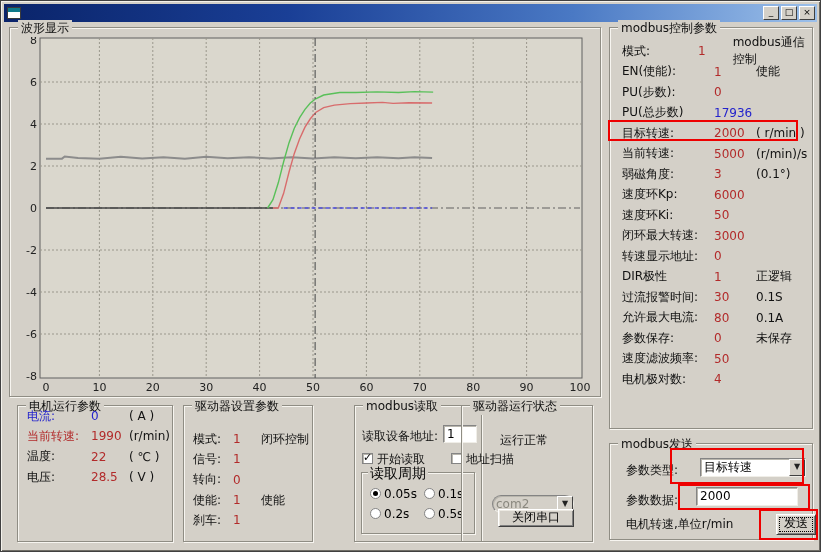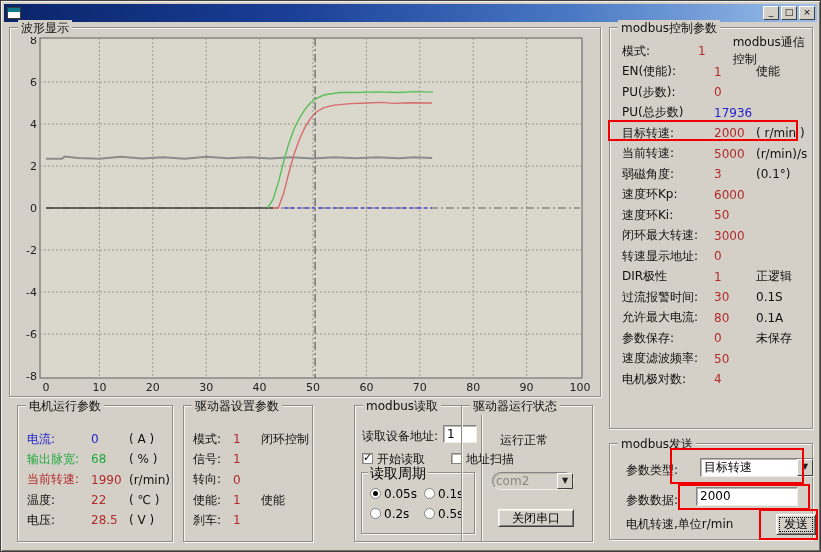--- a/index.html
+++ b/index.html
@@ -26,21 +26,21 @@
   #g-motor{left:16px;top:404px;width:156px;height:137px;}
   #g-driver{left:182px;top:404px;width:130px;height:137px;}
   #g-read{left:322px;top:404px;width:128px;height:137px;margin-left:31px;}
   #g-status{left:460px;top:404px;width:132px;height:137px;}
   
   .rows-ctrl{position:absolute;inset:0;padding-top:13px;}
   .rows-ctrl .prow{height:20.5px;display:flex;align-items:center;font-size:12px;padding-left:12px;}
   .rows-ctrl .plabel{width:92px;color:#111;}
   .rows-ctrl .pvalue{width:42px;color:#b22a2a;}
   .rows-ctrl .pextra{color:#111;}
-  .rows-motor{position:absolute;inset:0;padding-top:23px;}
+  .rows-motor{position:absolute;inset:0;}
   .rows-motor .prow{height:20.3px;display:flex;align-items:center;font-size:12px;padding-left:9px;}
   .rows-motor .plabel{width:64px;color:#111;}
   .rows-motor .pvalue{width:38px;color:#b22a2a;}
   .rows-motor .punit{color:#111;}
   .rows-driver{position:absolute;inset:0;padding-top:23px;}
   .rows-driver .prow{height:20.3px;display:flex;align-items:center;font-size:12px;padding-left:9px;}
   .rows-driver .plabel{width:40px;color:#111;}
   .rows-driver .pvalue{width:28px;color:#b22a2a;}
   .rows-driver .pextra{color:#111;}
   .c-red{color:#b22a2a !important;}
@@ -52,21 +52,21 @@
     box-shadow:inset 1px 1px 0 #b9b6ad;font-size:12px;padding:1px 3px;color:#000;}
   .combo{background:#fff;border:1px solid #848484;border-right-color:#f0eee8;border-bottom-color:#f0eee8;
     box-shadow:inset 1px 1px 0 #b9b6ad;display:flex;align-items:center;font-size:12px;}
   .combo .combo-text{flex:1;padding:0 3px;white-space:nowrap;overflow:hidden;}
   .combo .combo-btn{width:16px;align-self:stretch;background:#d4d0c8;border:1px solid;border-color:#fff #404040 #404040 #fff;
     font-size:8px;text-align:center;line-height:14px;color:#222;}
   .combo.disabled{background:#d4d0c8;}
   .combo.disabled .combo-text{color:#8a887f;}
   .btn{background:#d4d0c8;border:1px solid;border-color:#fff #404040 #404040 #fff;
     box-shadow:inset 1px 1px 0 #ece9e2,inset -1px -1px 0 #808080;
-    font-size:12px;color:#000;text-align:center;cursor:default;position:absolute;}
+    font-size:12px;color:#000;text-align:center;cursor:default;position:absolute;font-family:Liberation Mono, monospace;}
   .btn.focused::after{content:"";position:absolute;inset:2px;border:1px dotted #000;}
   .cb{display:inline-block;width:11px;height:11px;background:#fff;border:1px solid #848484;
     box-shadow:inset 1px 1px 0 #b9b6ad;position:relative;vertical-align:-1px;margin-right:4px;}
   .cb.on::after{content:"✓";position:absolute;left:0px;top:-3px;font-size:11px;font-weight:bold;color:#000;}
   .rb{display:inline-block;width:11px;height:11px;background:#fff;border:1px solid #848484;border-radius:50%;
     position:relative;vertical-align:-1px;margin-right:3px;}
   .rb.on::after{content:"";position:absolute;left:2px;top:2px;width:5px;height:5px;border-radius:50%;background:#000;}
   .small-label{font-size:12px;color:#111;position:absolute;white-space:nowrap;}
   
   .period-box{position:absolute;left:6px;top:66px;width:114px;height:62px;border:1px solid #8f8d84;
@@ -238,42 +238,37 @@
     <span class="plabel">电机极对数:</span>
     <span class="pvalue">4</span>
     <span class="pextra"></span>
   </div>
       </div>
   </div>
 
   <div class="group" id="g-send">
     <span class="legend">modbus发送</span>
     <span class="small-label" style="left:16px;top:18px;">参数类型:</span>
-    <div class="combo" style="position:absolute;left:90px;top:14px;width:114px;height:19px;">
+    <div class="combo" style="position:absolute;left:90px;top:14px;width:106px;height:19px;">
       <span class="combo-text">目标转速</span>
       <span class="combo-btn">▼</span>
     </div>
     <span class="small-label" style="left:16px;top:48px;">参数数据:</span>
     <div class="field" style="position:absolute;left:86px;top:43px;width:102px;height:19px;">2000</div>
     <span class="small-label" style="left:16px;top:72px;">电机转速,单位r/min</span>
     <div class="btn focused" style="left:166px;top:70px;width:40px;height:21px;line-height:19px;">发送</div>
   </div>
 
   <div class="group" id="g-motor">
     <span class="legend">电机运行参数</span>
     <div class="rows-motor">
         <div class="prow">
     <span class="plabel c-blue">电流:</span>
     <span class="pvalue c-blue">0</span>
     <span class="punit">( A )</span>
-  </div>
-        <div class="prow">
-    <span class="plabel c-green">输出脉宽:</span>
-    <span class="pvalue c-green">68</span>
-    <span class="punit">( % )</span>
   </div>
         <div class="prow">
     <span class="plabel c-red">当前转速:</span>
     <span class="pvalue c-red">1990</span>
     <span class="punit">(r/min)</span>
   </div>
         <div class="prow">
     <span class="plabel c-black">温度:</span>
     <span class="pvalue c-red">22</span>
     <span class="punit">( ℃ )</span>
@@ -328,21 +323,21 @@
       <span class="period-row" style="top:14px;"><span class="rb on"></span><span>0.05s</span></span>
       <span class="period-row" style="top:14px;left:62px;"><span class="rb"></span><span>0.1s</span></span>
       <span class="period-row" style="top:34px;"><span class="rb"></span><span>0.2s</span></span>
       <span class="period-row" style="top:34px;left:62px;"><span class="rb"></span><span>0.5s</span></span>
     </div>
   </div>
 
   <div class="group" id="g-status">
     <span class="legend">驱动器运行状态</span>
     <span class="small-label" style="left:38px;top:26px;">运行正常</span>
-    <div class="combo disabled" style="position:absolute;left:30px;top:66px;width:82px;height:18px;border-radius:9px;">
+    <div class="combo disabled" style="position:absolute;left:30px;top:89px;width:82px;height:18px;border-radius:9px;">
       <span class="combo-text">com2</span>
       <span class="combo-btn">▼</span>
     </div>
     <div class="btn" style="left:36px;top:103px;width:76px;height:18px;line-height:16px;">关闭串口</div>
   </div>
 
   <div class="anno" id="anno-target"></div>
   <div class="anno" id="anno-type"></div>
   <div class="anno" id="anno-data"></div>
   <div class="anno" id="anno-send"></div>

